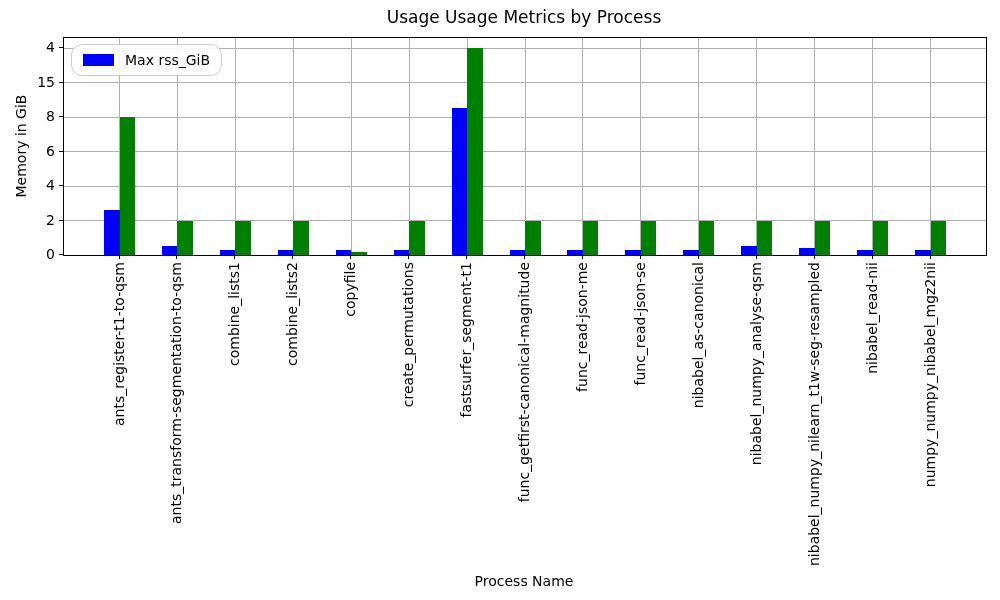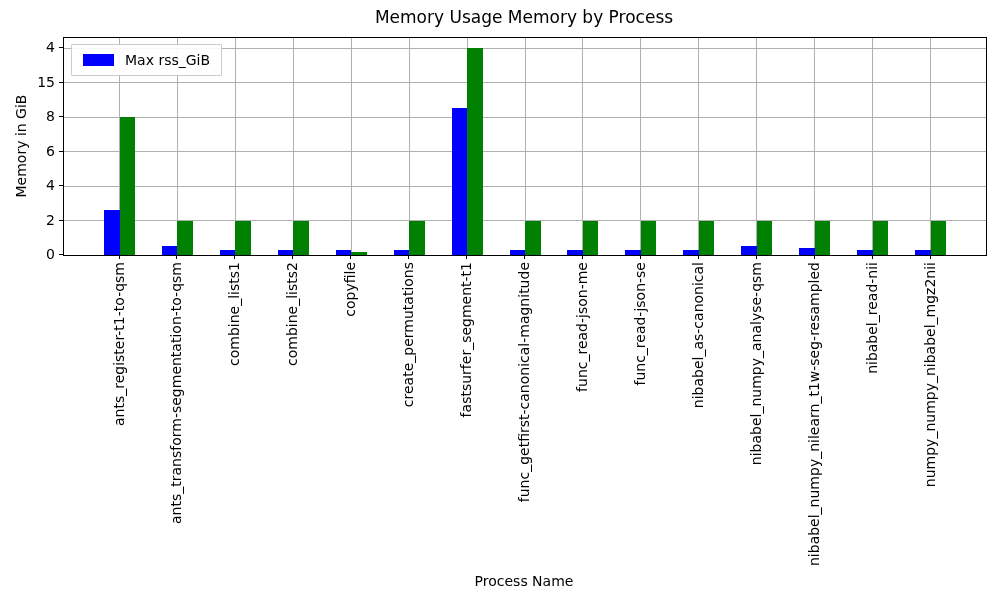--- a/index.html
+++ b/index.html
@@ -91,21 +91,21 @@
     font-size: 14px;
     line-height: 18px;
     white-space: nowrap;
   }
   .legend {
     position: absolute;
     left: 7px;
     top: 6px;
     background: rgba(255, 255, 255, 0.9);
     border: 1px solid #cccccc;
-    border-radius: 1px;
+    border-radius: 11px;
     padding: 7px 11px;
     display: flex;
     flex-direction: column;
     gap: 6px;
     z-index: 5;
   }
   .legend-row {
     display: flex;
     align-items: center;
     gap: 11px;
@@ -117,21 +117,21 @@
   }
   .legend-label {
     font-size: 14px;
     white-space: nowrap;
   }
 </style>
 </head>
 <body>
 
 <div class="figure">
-  <div class="chart-title">Memory Usage Memory by Process</div>
+  <div class="chart-title">Usage Usage Metrics by Process</div>
   <div class="y-axis-label">Memory in GiB</div>
   <div class="x-axis-label">Process Name</div>
 
   <div class="plot-area">
     <div class="legend">
       <div class="legend-row">
         <span class="legend-swatch" style="background: rgb(0, 0, 255);"></span>
         <span class="legend-label">Max rss_GiB</span>
       </div>
     </div>

